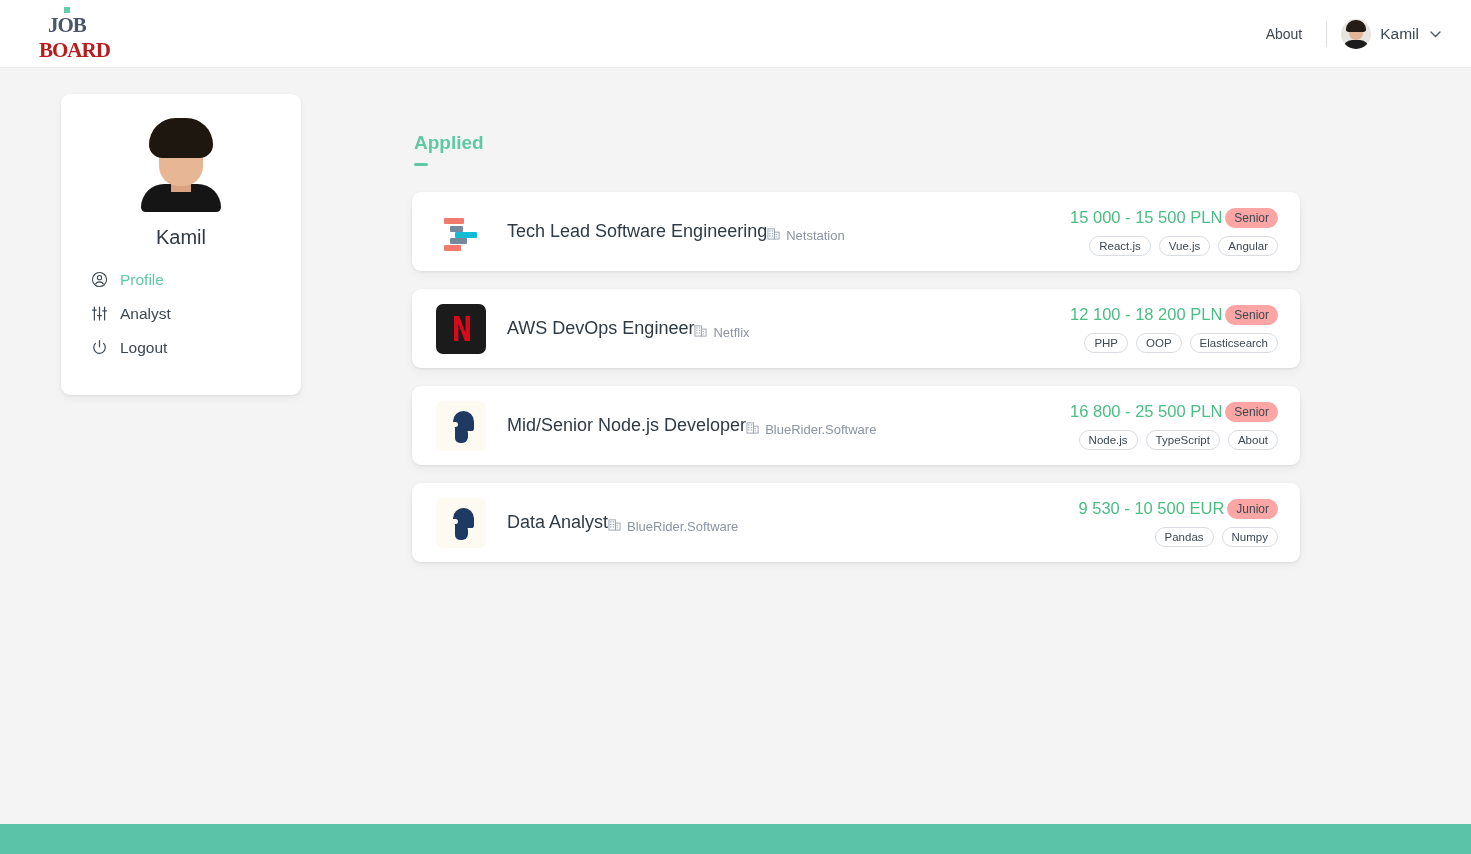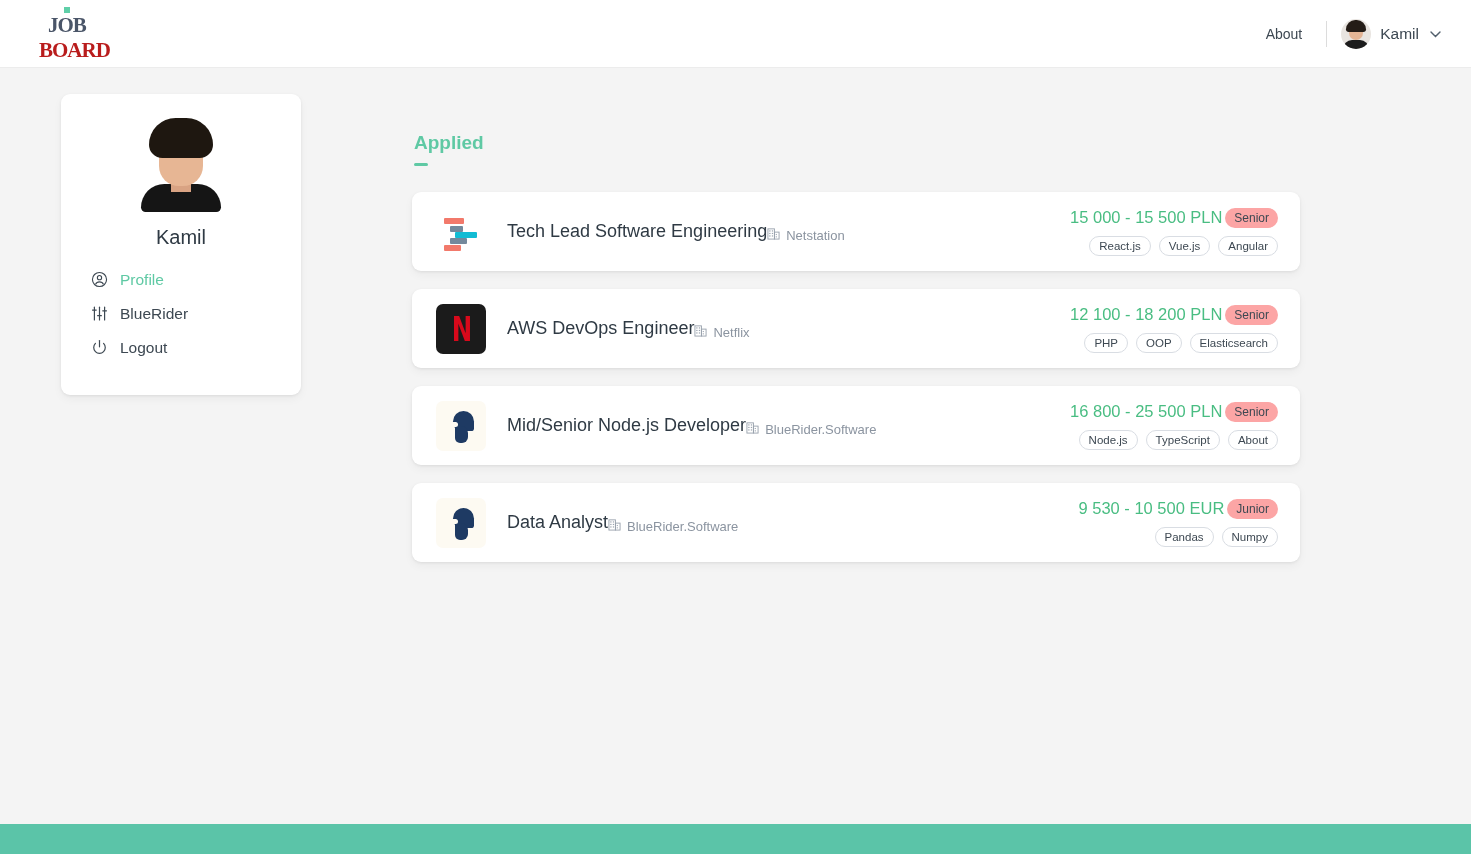--- a/index.html
+++ b/index.html
@@ -318,21 +318,21 @@
             <g stroke="#3d4852" stroke-width="1.4" stroke-linecap="round">
               <line x1="4" y1="2.5" x2="4" y2="17.5"></line>
               <line x1="10" y1="2.5" x2="10" y2="17.5"></line>
               <line x1="16" y1="2.5" x2="16" y2="17.5"></line>
               <line x1="1.8" y1="6" x2="6.2" y2="6"></line>
               <line x1="7.8" y1="12.5" x2="12.2" y2="12.5"></line>
               <line x1="13.8" y1="6.8" x2="18.2" y2="6.8"></line>
             </g>
           </svg>
         </span>
-        <span>BlueRider</span>
+        <span>Analyst</span>
       </a>
 
       <a class="sb-item" href="#">
         <span class="sb-ico">
           <svg width="17" height="17" viewBox="0 0 20 20" aria-hidden="true">
             <path d="M5.2 5.2 a6.8 6.8 0 1 0 9.6 0" fill="none" stroke="#3d4852" stroke-width="1.4" stroke-linecap="round"></path>
             <line x1="10" y1="1.8" x2="10" y2="9.2" stroke="#3d4852" stroke-width="1.4" stroke-linecap="round"></line>
           </svg>
         </span>
         <span>Logout</span>

